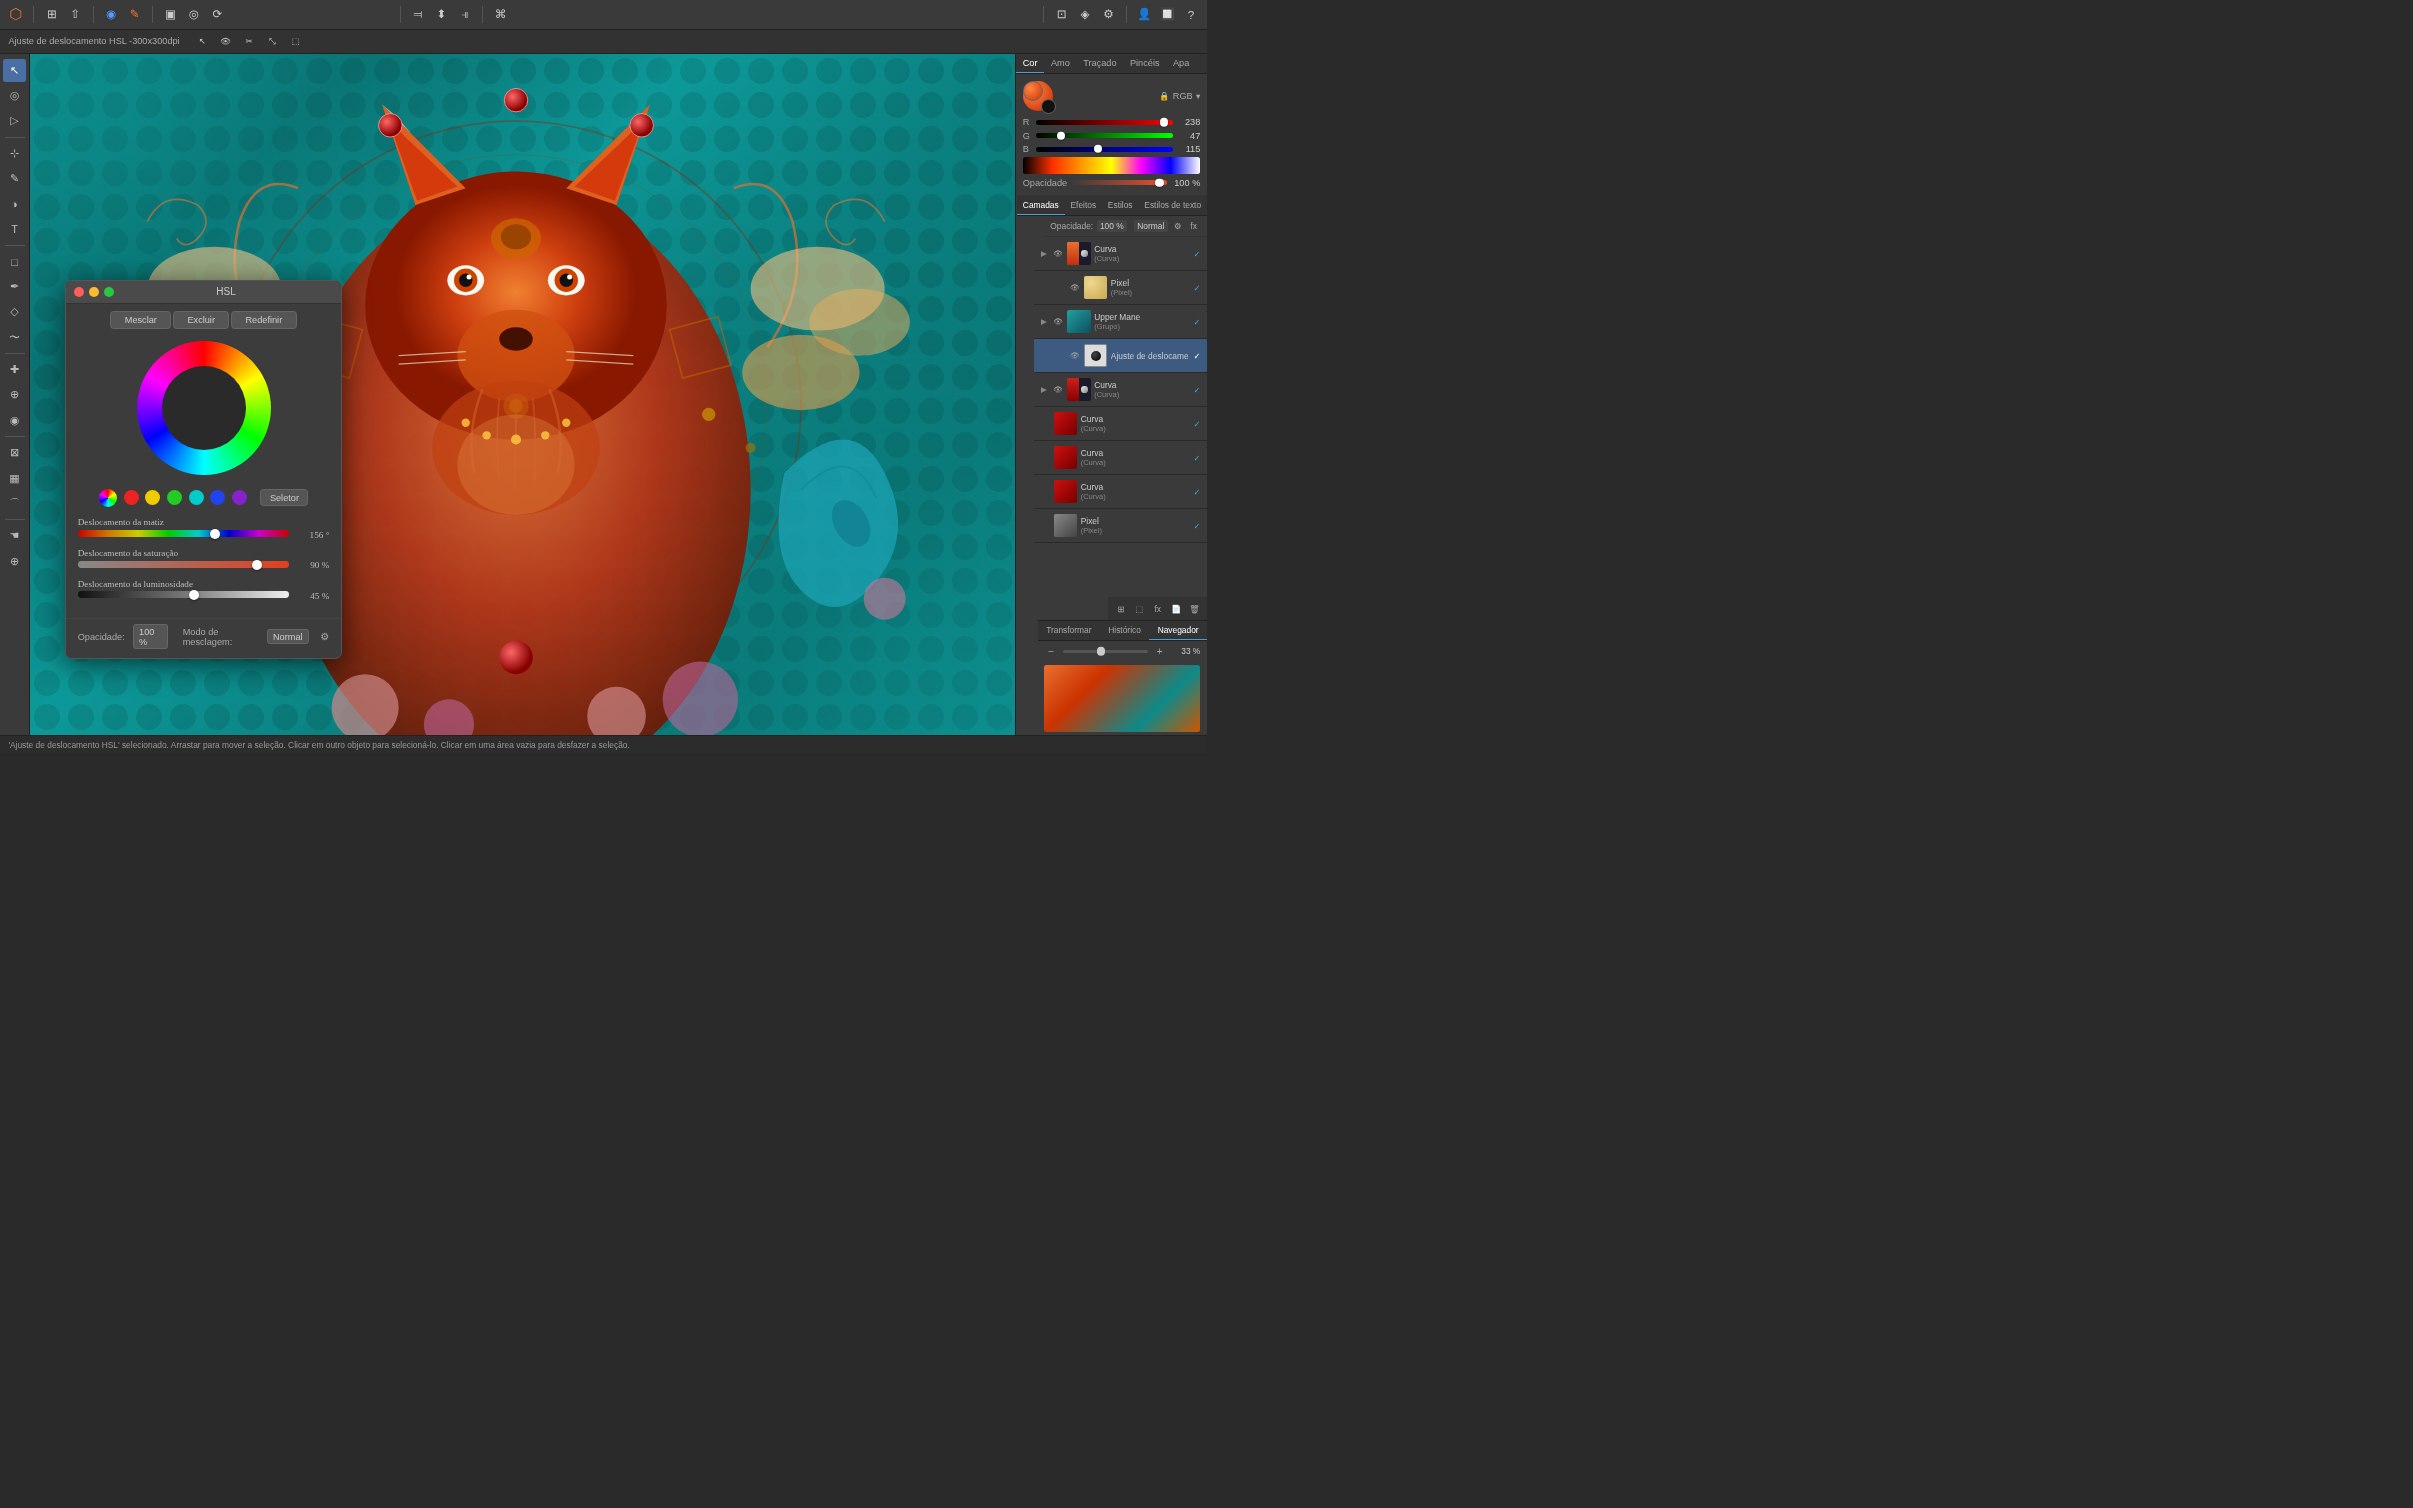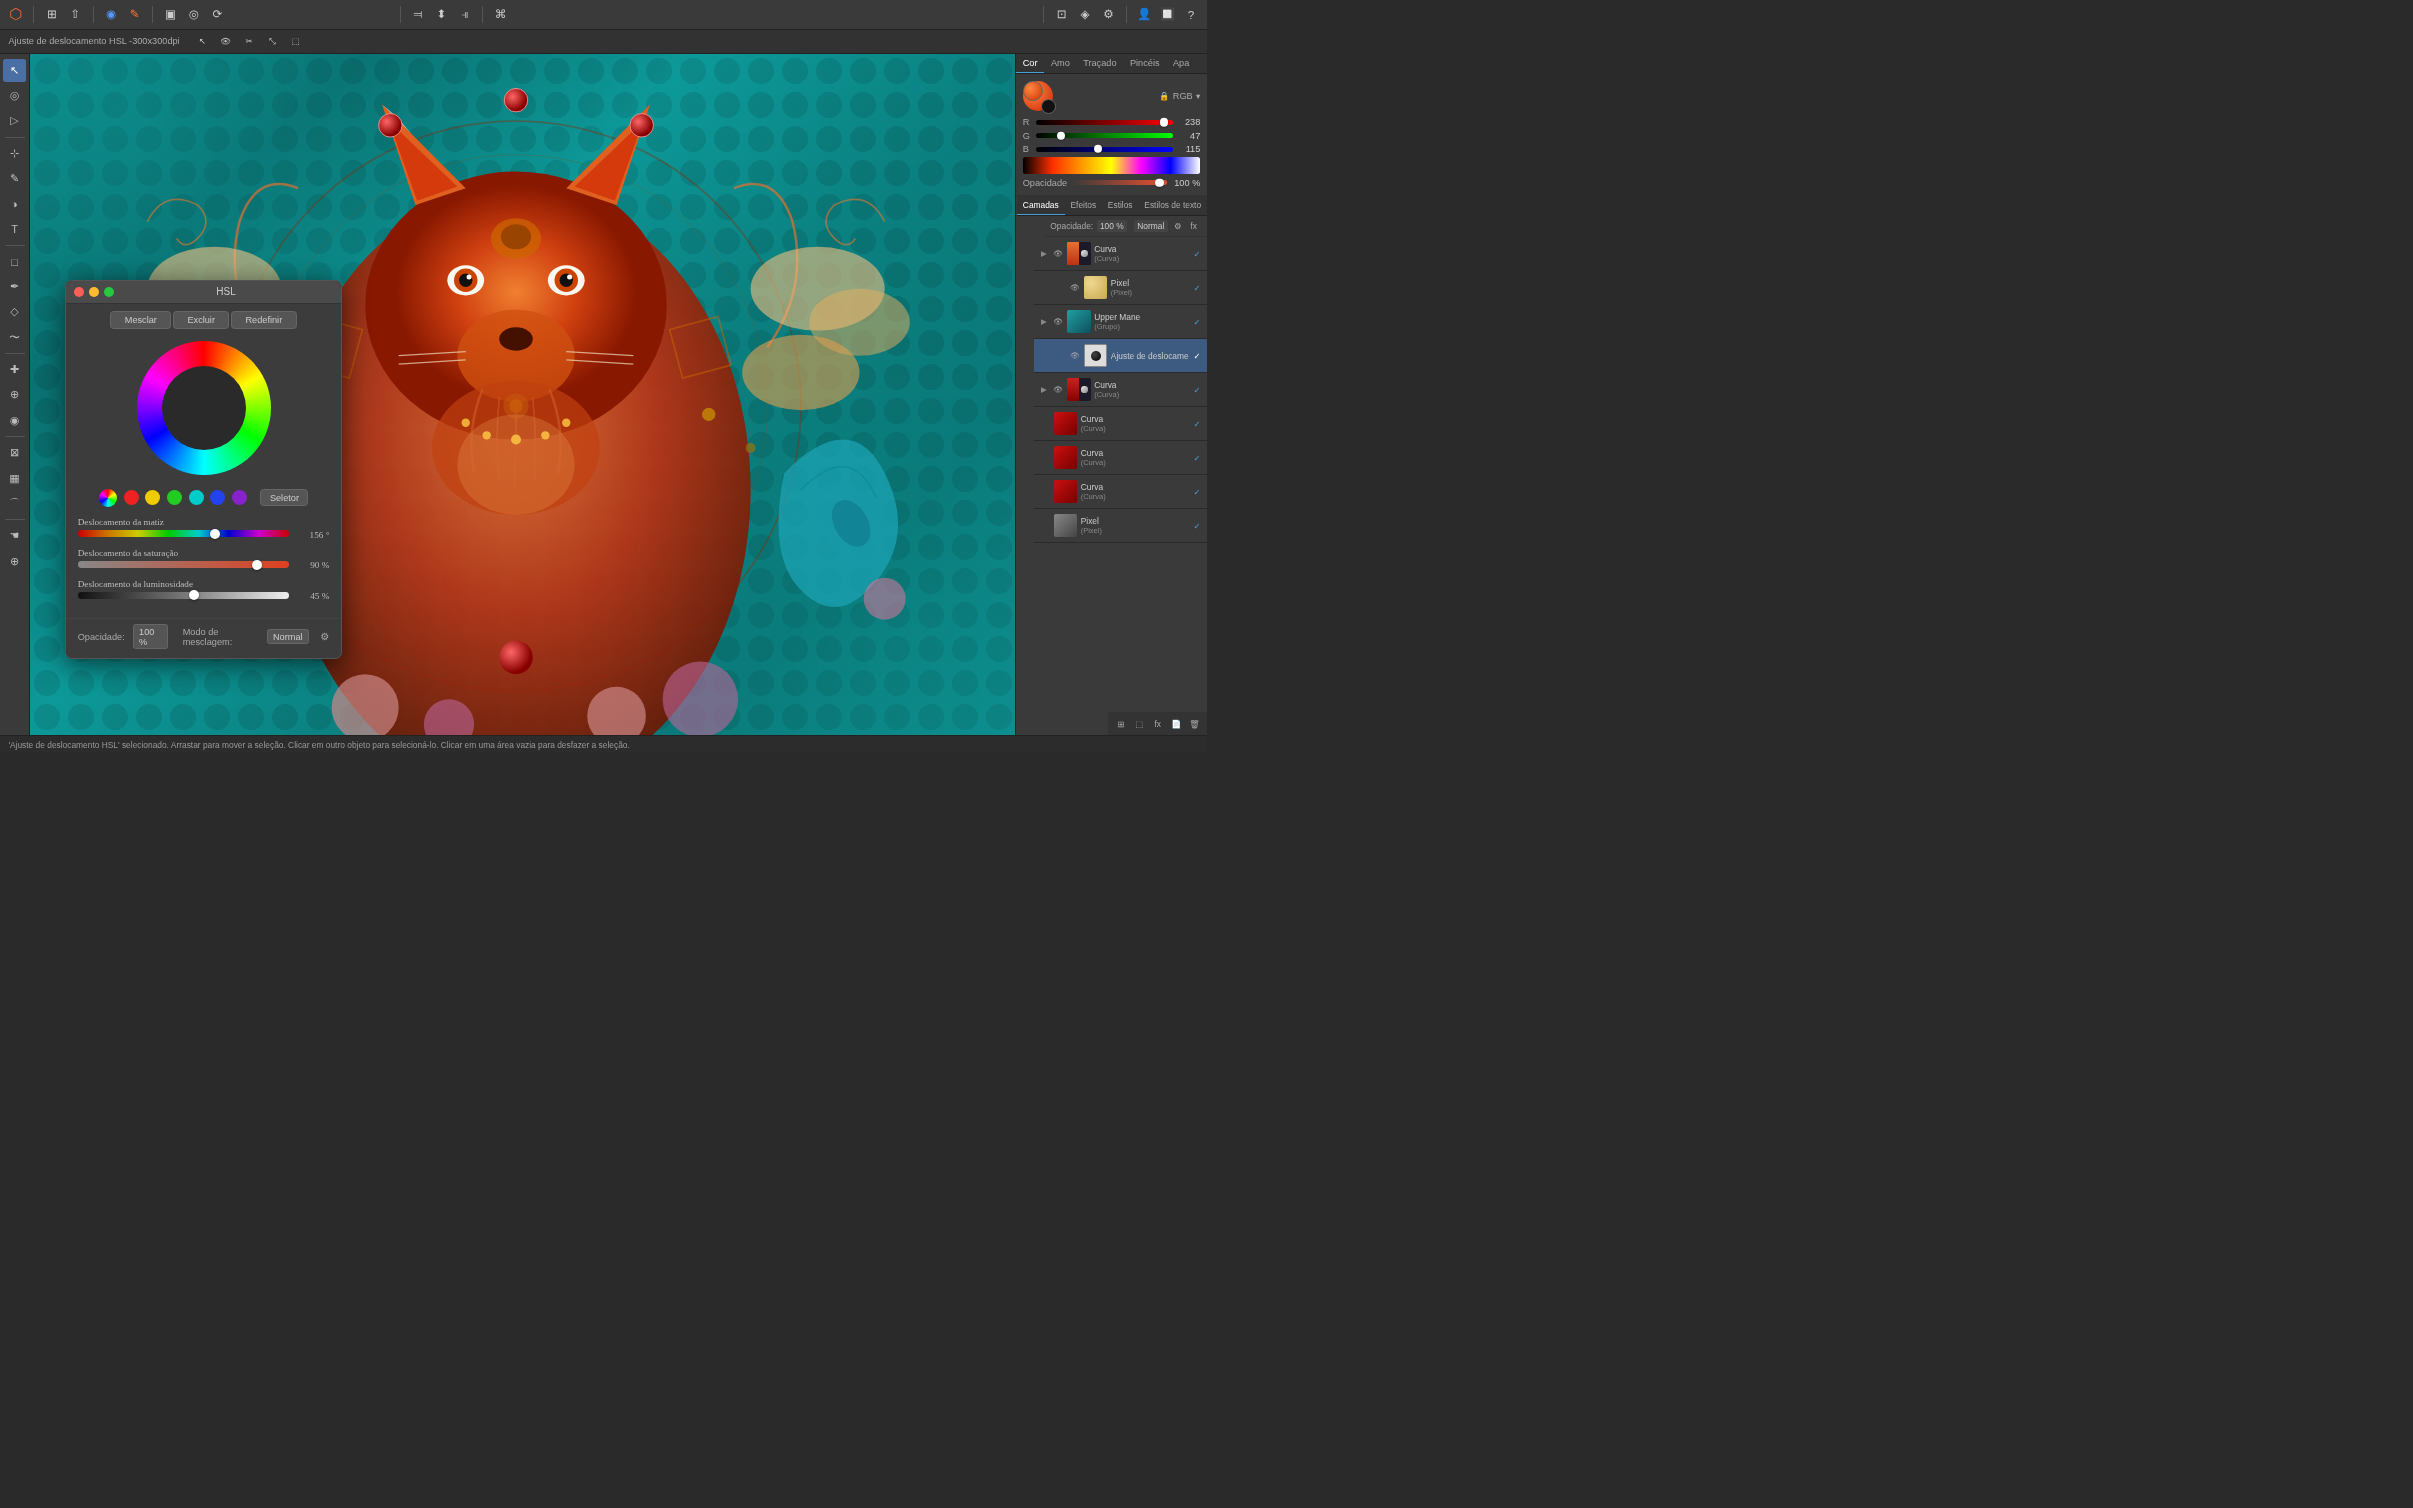--- a/index.html
+++ b/index.html
@@ -508,21 +508,21 @@
             <div style="display:flex; align-items:center; gap:6.7px;">
               <div class="hsl-slider-track saturation" style="flex:1;">
                 <div class="hsl-slider-thumb" style="left: calc(85% - 5px);"></div>
               </div>
               <div class="hsl-slider-value" style="width:34px;">90 %</div>
             </div>
           </div>
 
           <div class="hsl-slider-row">
             <div class="hsl-slider-label">Deslocamento da luminosidade</div>
-            <div style="display:flex; align-items:center; gap:6.7px;">
+            <div style="display:flex; align-items:flex-start; gap:6.7px;">
               <div class="hsl-slider-track luminosity" style="flex:1;">
                 <div class="hsl-slider-thumb" style="left: calc(55% - 5px);"></div>
               </div>
               <div class="hsl-slider-value" style="width:34px;">45 %</div>
             </div>
           </div>
         </div>
 
         <div id="hsl-footer">
           <span class="hsl-footer-label">Opacidade:</span>
@@ -723,20 +723,36 @@
       </div>
 
       <div id="layers-bottom">
         <div class="lb-icon">⊞</div>
         <div class="lb-icon">⬚</div>
         <div class="lb-icon">fx</div>
         <div class="lb-icon">📄</div>
         <div class="lb-icon" style="margin-left:auto;">🗑</div>
       </div>
 
+      <div id="nav-section">
+        <div id="nav-tabs">
+          <div class="nav-tab">Transformar</div>
+          <div class="nav-tab">Histórico</div>
+          <div class="nav-tab active">Navegador</div>
+        </div>
+        <div id="nav-controls">
+          <span class="nav-zoom-btn">−</span>
+          <div class="nav-zoom-slider">
+            <div class="nav-zoom-thumb"></div>
+          </div>
+          <span class="nav-zoom-btn">+</span>
+          <span class="nav-zoom-val">33 %</span>
+        </div>
+        <div id="nav-thumbnail"></div>
+      </div>
     </div>
 
   </div>
 </div>
 
 <div id="status-bar">
   <span>'Ajuste de deslocamento HSL' selecionado.  Arrastar para mover a seleção.  Clicar em outro objeto para selecioná-lo.  Clicar em uma área vazia para desfazer a seleção.</span>
 </div>
 
 

